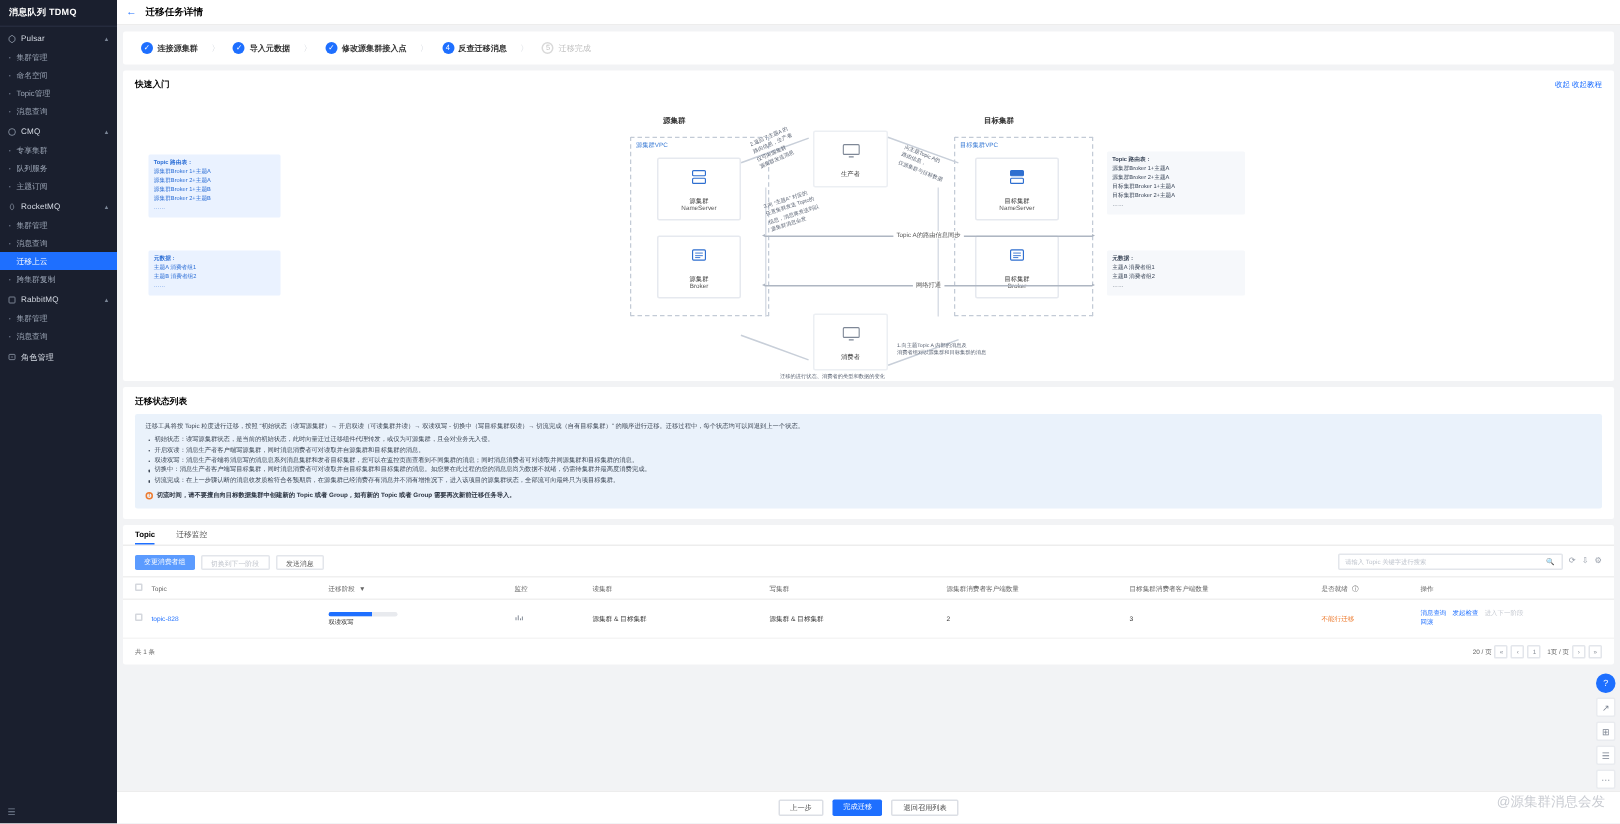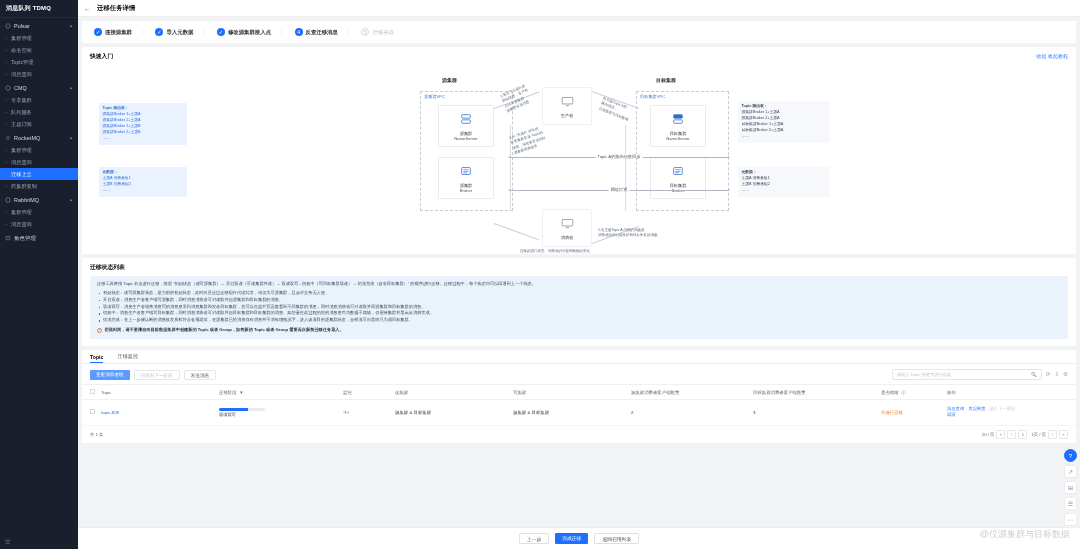--- a/index.html
+++ b/index.html
@@ -648,14 +648,14 @@
       </div>
     </div>
 
     <div class="footer">
       <div class="f-btn f-ghost">上一步</div>
       <div class="f-btn f-primary">完成迁移</div>
       <div class="f-btn f-ghost">退回召用列表</div>
     </div>
   </div>
 
-  <div class="watermark">@仅源集群与目标数据</div>
+  <div class="watermark">@源集群消息会发</div>
 </div>
 
 </body></html>

